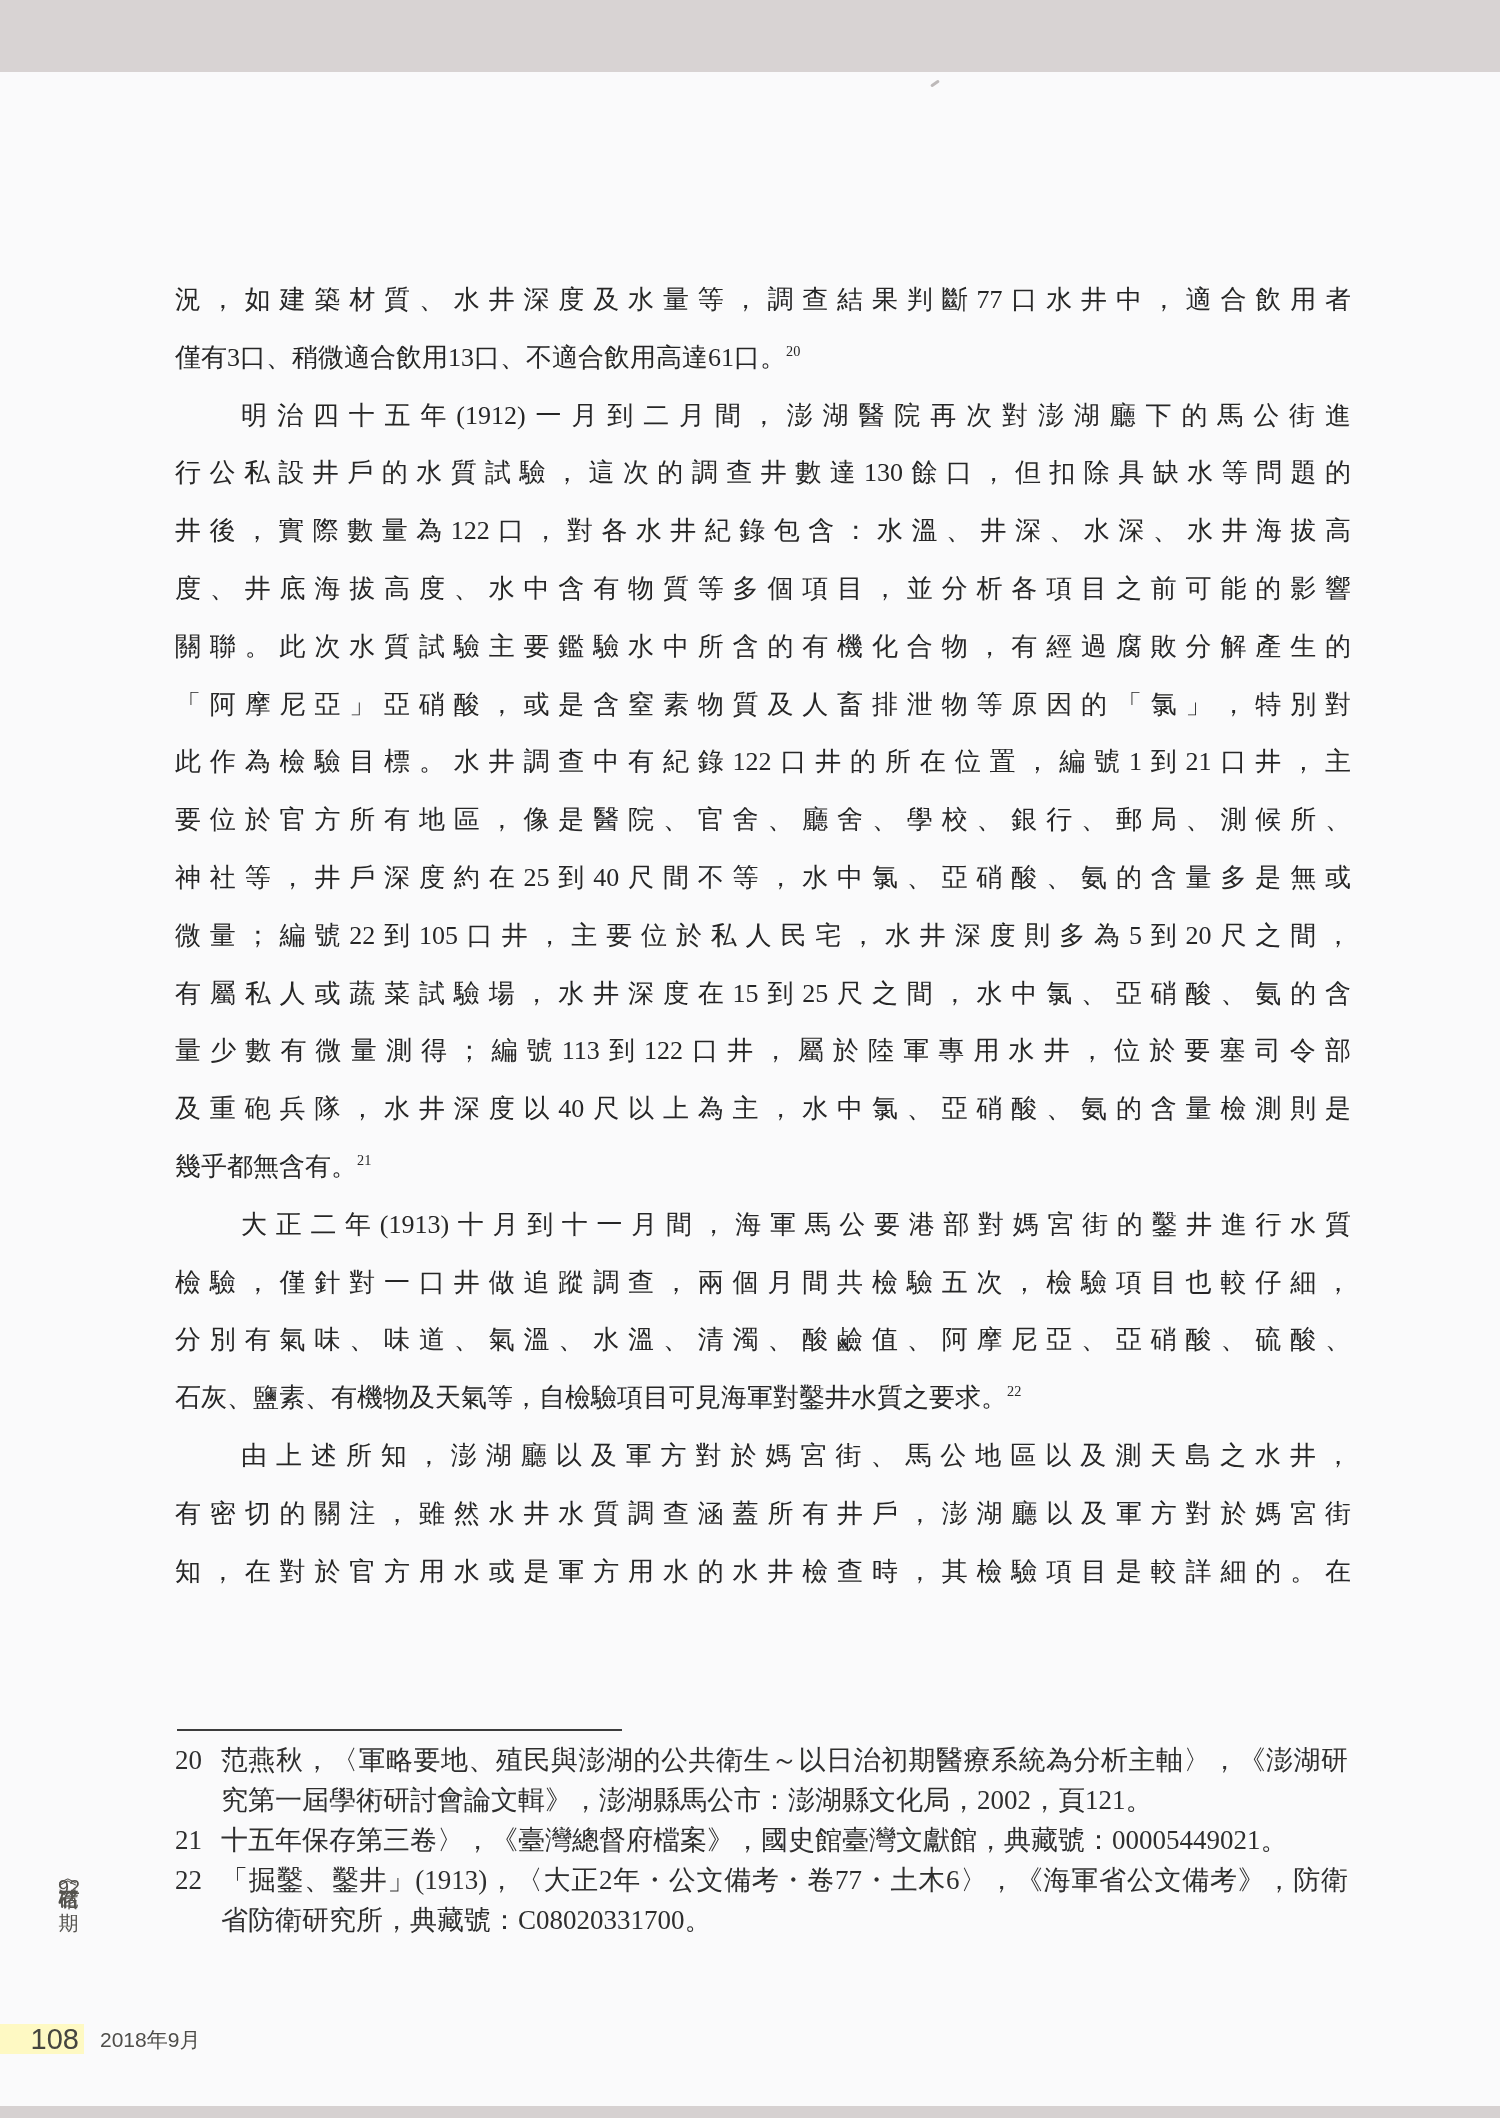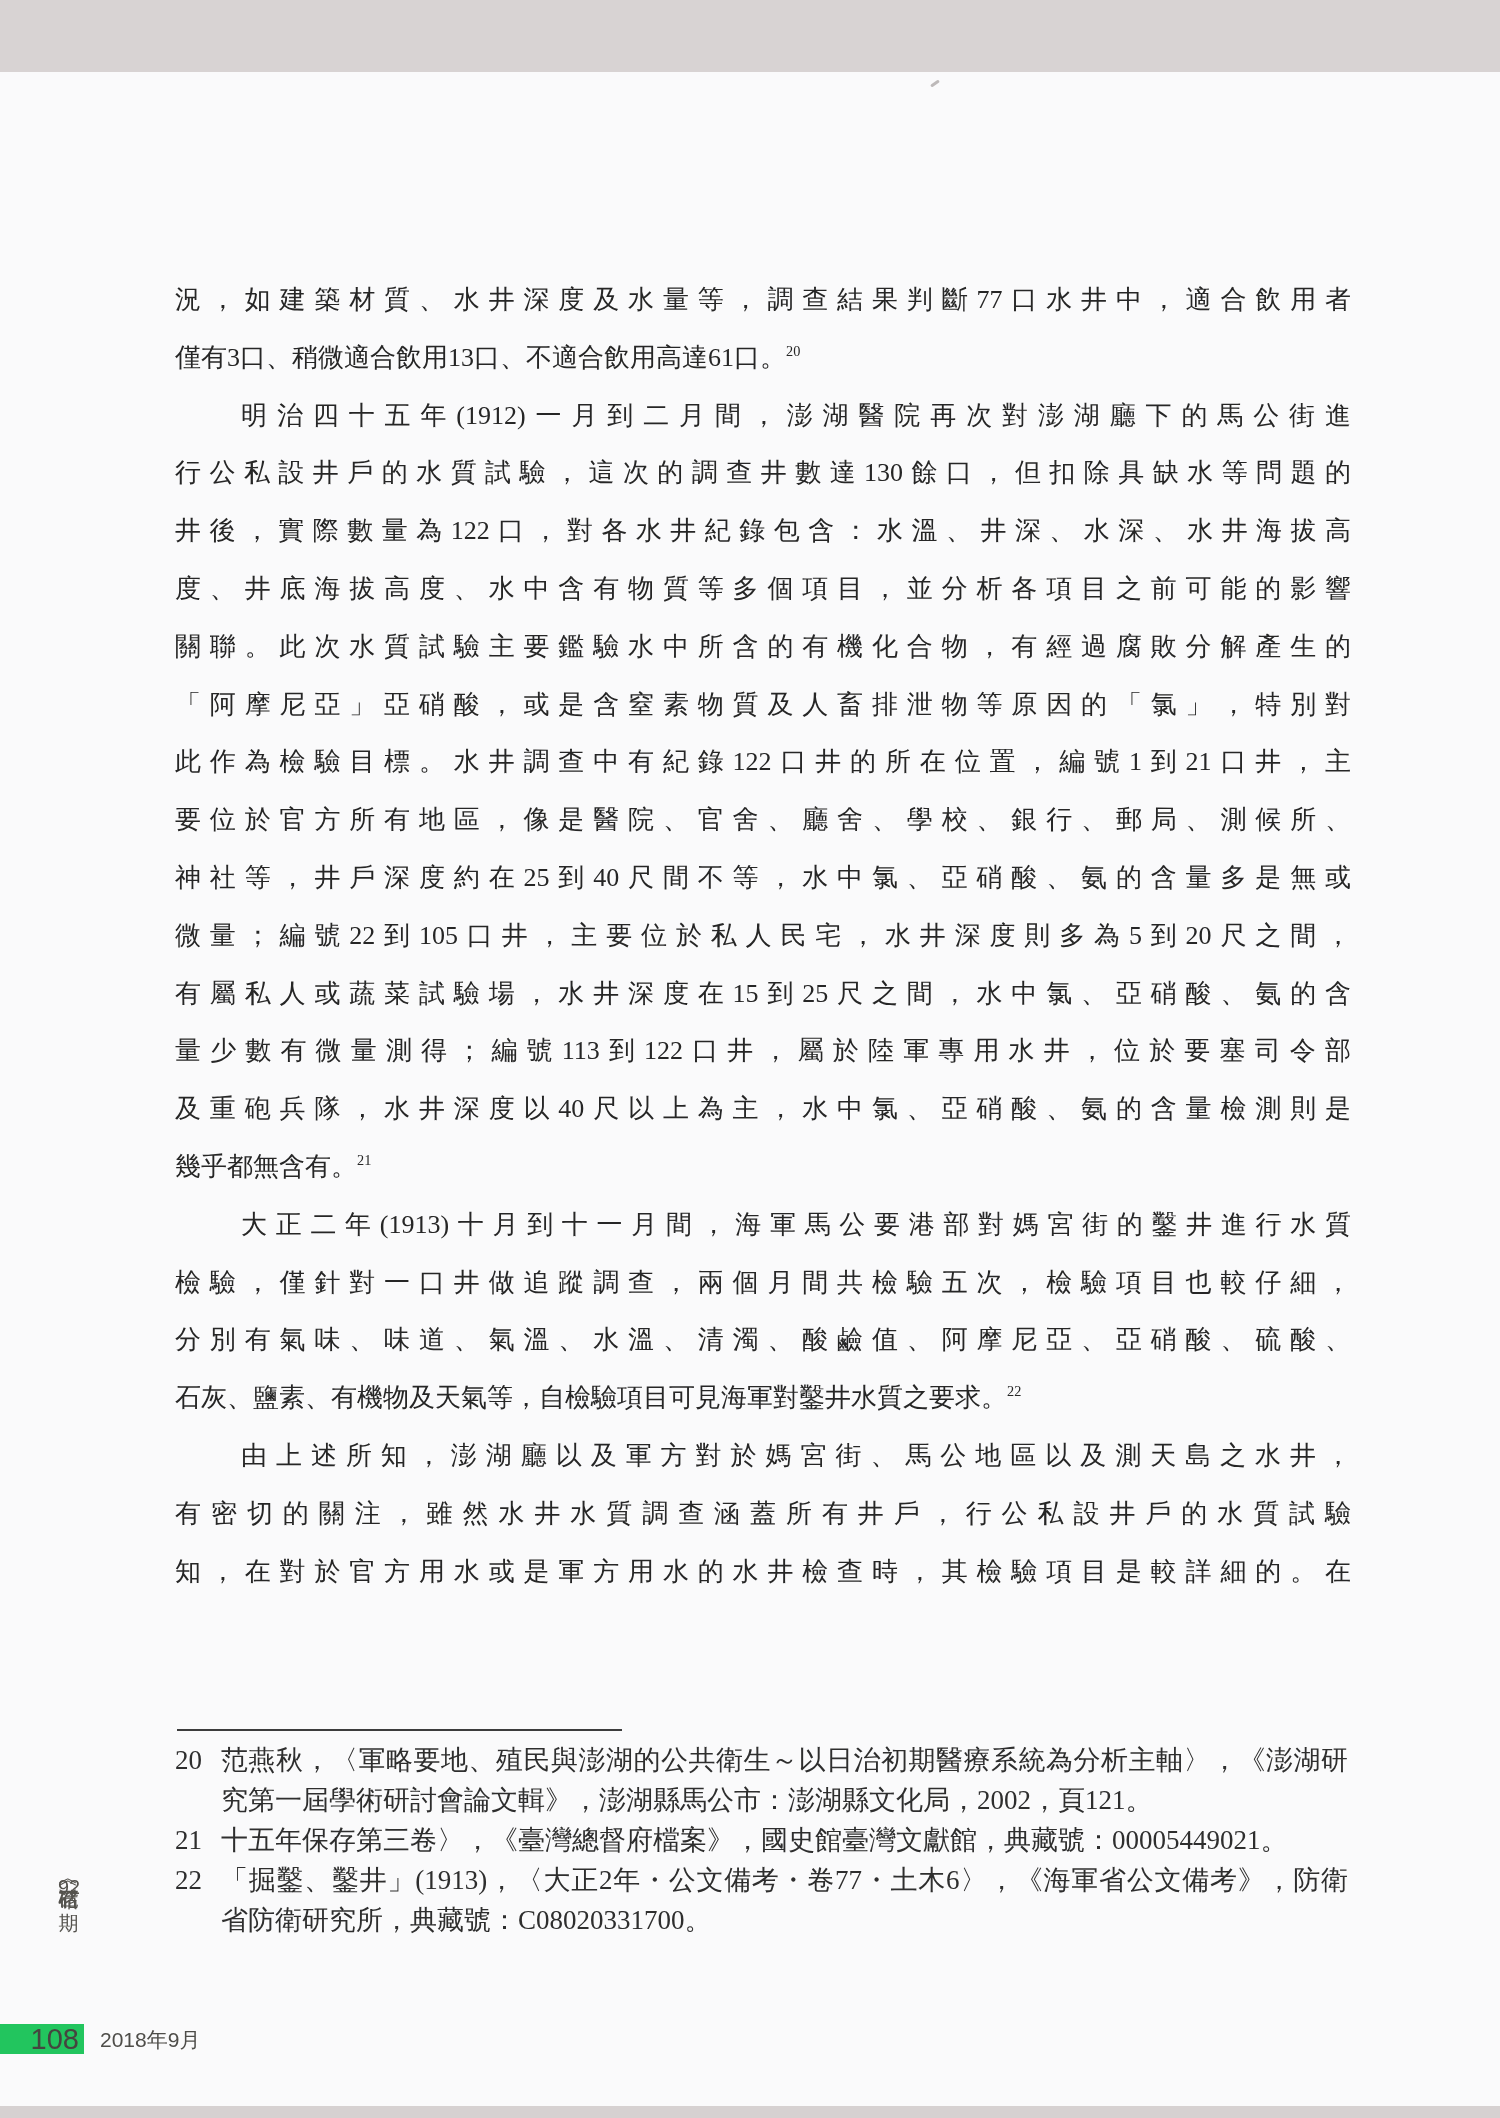--- a/index.html
+++ b/index.html
@@ -39,21 +39,21 @@
   
   .vtext{
     position:absolute;left:56px;top:1872px;height:160px;
     writing-mode:vertical-rl;text-orientation:mixed;
     font-family:"Liberation Sans","DejaVu Sans",sans-serif;
     font-size:20px;letter-spacing:1px;color:#54524d;
   }
   .vtext .vnum{text-combine-upright:all;}
   .pagebar{
     position:absolute;left:0;top:2024px;width:84px;height:30px;
-    background:#22c55e;text-align:right;
+    background:#fef9c3;text-align:right;
   }
   .pagebar .pnum{
     font-family:"Liberation Sans","DejaVu Sans",sans-serif;
     font-size:29px;line-height:30px;color:#45453f;padding-right:5px;
   }
   .pdate{
     position:absolute;left:100px;top:2024px;height:30px;line-height:32px;
     font-family:"Liberation Sans","DejaVu Sans",sans-serif;
     font-size:21px;color:#4e4d49;
   }
@@ -80,21 +80,21 @@
   <div class="bl fill"><span>微量；編號22到105口井，主要位於私人民宅，水井深度則多為5到20尺之間，</span></div>
   <div class="bl fill"><span>有屬私人或蔬菜試驗場，水井深度在15到25尺之間，水中氯、亞硝酸、氨的含</span></div>
   <div class="bl fill"><span>量少數有微量測得；編號113到122口井，屬於陸軍專用水井，位於要塞司令部</span></div>
   <div class="bl fill"><span>及重砲兵隊，水井深度以40尺以上為主，水中氯、亞硝酸、氨的含量檢測則是</span></div>
   <div class="bl"><span>幾乎都無含有。</span><sup>21</sup></div>
   <div class="bl fill ind"><span>大正二年(1913)十月到十一月間，海軍馬公要港部對媽宮街的鑿井進行水質</span></div>
   <div class="bl fill"><span>檢驗，僅針對一口井做追蹤調查，兩個月間共檢驗五次，檢驗項目也較仔細，</span></div>
   <div class="bl fill"><span>分別有氣味、味道、氣溫、水溫、清濁、酸鹼值、阿摩尼亞、亞硝酸、硫酸、</span></div>
   <div class="bl"><span>石灰、鹽素、有機物及天氣等，自檢驗項目可見海軍對鑿井水質之要求。</span><sup>22</sup></div>
   <div class="bl fill ind"><span>由上述所知，澎湖廳以及軍方對於媽宮街、馬公地區以及測天島之水井，</span></div>
-  <div class="bl fill"><span>有密切的關注，雖然水井水質調查涵蓋所有井戶，行公私設井戶的水質試驗</span></div>
+  <div class="bl fill"><span>有密切的關注，雖然水井水質調查涵蓋所有井戶，澎湖廳以及軍方對於媽宮街</span></div>
   <div class="bl fill"><span>知，在對於官方用水或是軍方用水的水井檢查時，其檢驗項目是較詳細的。在</span></div>
 </main>
 
 <div class="fnrule"></div>
 
 <section class="footnotes">
   <div class="fn">
     <span class="fn-num">20</span>
     <div class="fn-line fill">范燕秋，〈軍略要地、殖民與澎湖的公共衛生～以日治初期醫療系統為分析主軸〉，《澎湖研</div>
     <div class="fn-line">究第一屆學術研討會論文輯》，澎湖縣馬公市：澎湖縣文化局，2002，頁121。</div>

